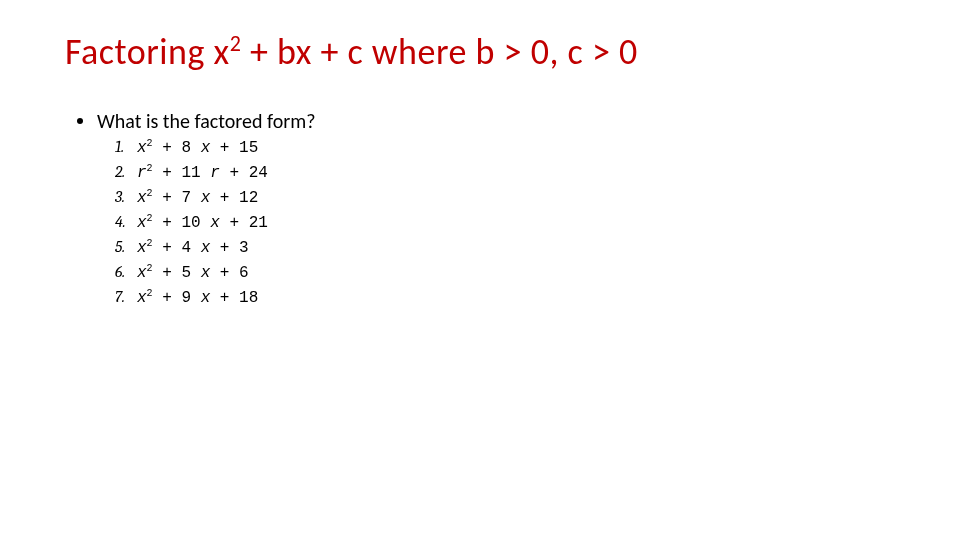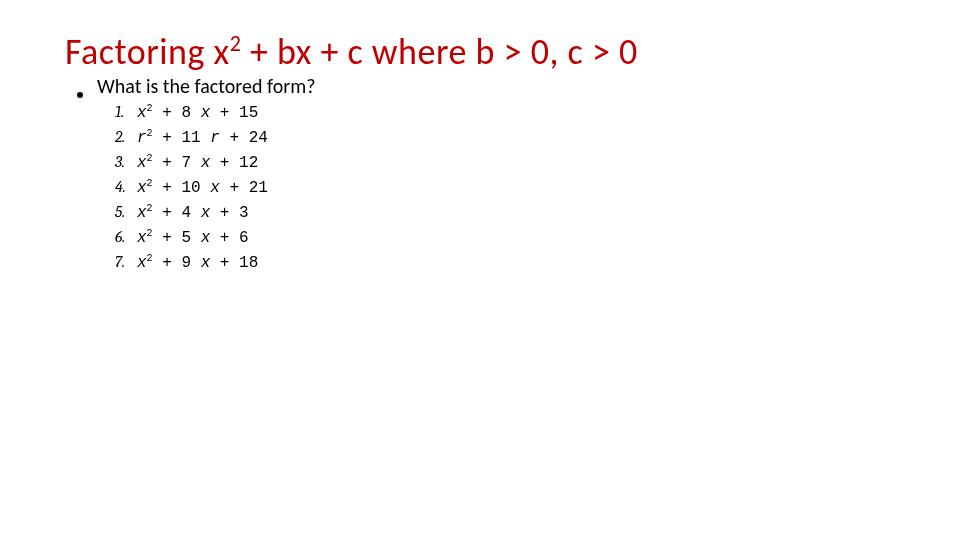--- a/index.html
+++ b/index.html
@@ -13,31 +13,32 @@
       background: #ffffff;
       font-family: Calibri, 'Segoe UI', Arial, sans-serif;
       padding: 30px 65px;
       position: relative;
     }
     .title {
       color: #c00000;
       font-size: 36px;
       font-weight: 400;
       letter-spacing: 0.5px;
+      margin-bottom: 35px;
     }
     .title sup {
       font-size: 22px;
       vertical-align: super;
     }
     .content {
       margin-left: 12px;
     }
     .bullet-row {
       display: flex;
-      align-items: flex-end;
+      align-items: center;
       margin-bottom: 0;
     }
     .bullet {
       width: 6px;
       height: 6px;
       background: #000;
       border-radius: 50%;
       margin-right: 14px;
     }
     .question {

